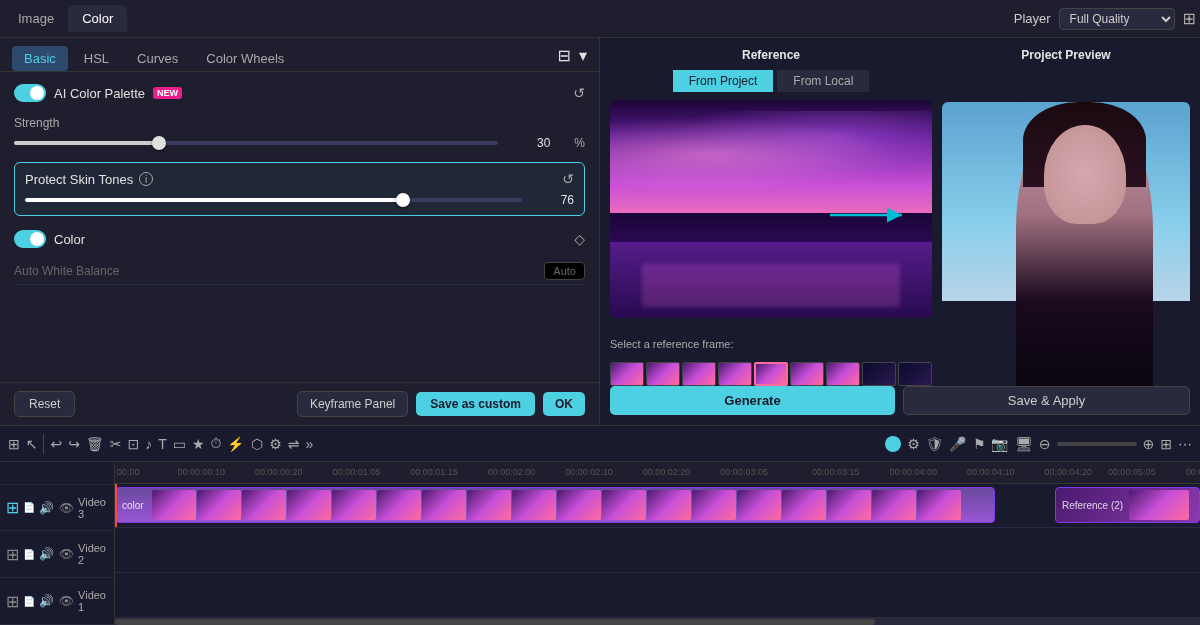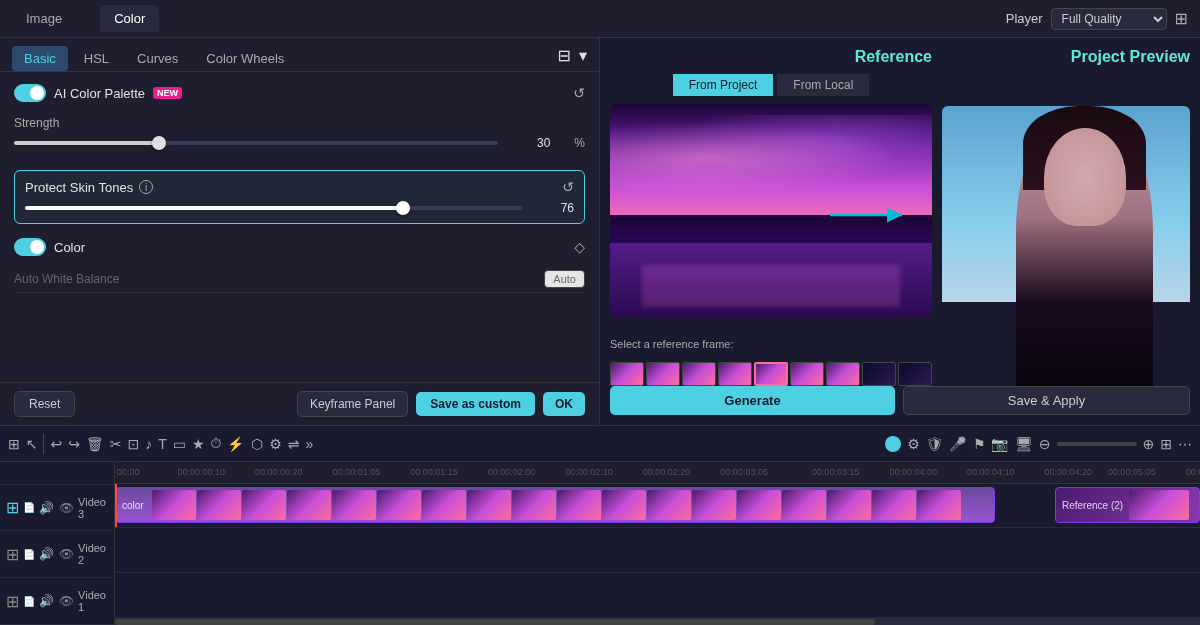--- a/index.html
+++ b/index.html
@@ -14,22 +14,21 @@
       flex-direction: column;
     }
 
     
     .top-bar {
       display: flex;
       align-items: center;
       background: #1e1e2e;
       border-bottom: 1px solid #333;
       height: 38px;
-      padding: 0 12px;
-      gap: 24px;
+      padding: 0 4px;
     }
     .tab {
       padding: 6px 14px;
       border-radius: 6px 6px 0 0;
       font-size: 13px;
       cursor: pointer;
       color: #aaa;
     }
     .tab.active {
       background: #2a2a3e;
@@ -153,21 +152,21 @@
       font-weight: bold;
     }
     .reset-icon {
       color: #aaa;
       font-size: 14px;
       cursor: pointer;
     }
 
     
     .slider-section {
-      margin-bottom: 20px;
+      margin-bottom: 12px;
     }
     .slider-label {
       font-size: 12px;
       color: #aaa;
       margin-bottom: 6px;
     }
     .slider-row {
       display: flex;
       align-items: center;
       gap: 24px;
@@ -261,21 +260,21 @@
       display: flex;
       align-items: center;
       justify-content: space-between;
       padding: 4px 0;
       color: #666;
       font-size: 12px;
       border-bottom: 1px solid #2a2a3e;
       margin-bottom: 8px;
     }
     .auto-badge {
-      background: #e5e5e5;
+      background: #000000;
       border: 1px solid #444;
       border-radius: 4px;
       padding: 2px 8px;
       font-size: 11px;
       color: #666;
     }
 
     
     .panel-bottom {
       display: flex;
@@ -331,23 +330,23 @@
 
     
     .right-panel {
       flex: 1;
       background: #1a1a2e;
       display: flex;
       flex-direction: column;
       padding: 10px;
     }
     .preview-title {
-      text-align: right;
-      font-size: 16px;
-      color: #5eead4;
+      text-align: center;
+      font-size: 12px;
+      color: #e5e5e5;
       font-weight: 600;
       margin-bottom: 8px;
     }
     .reference-controls {
       display: flex;
       gap: 4px;
       margin-bottom: 8px;
       justify-content: center;
     }
     .ref-btn {

